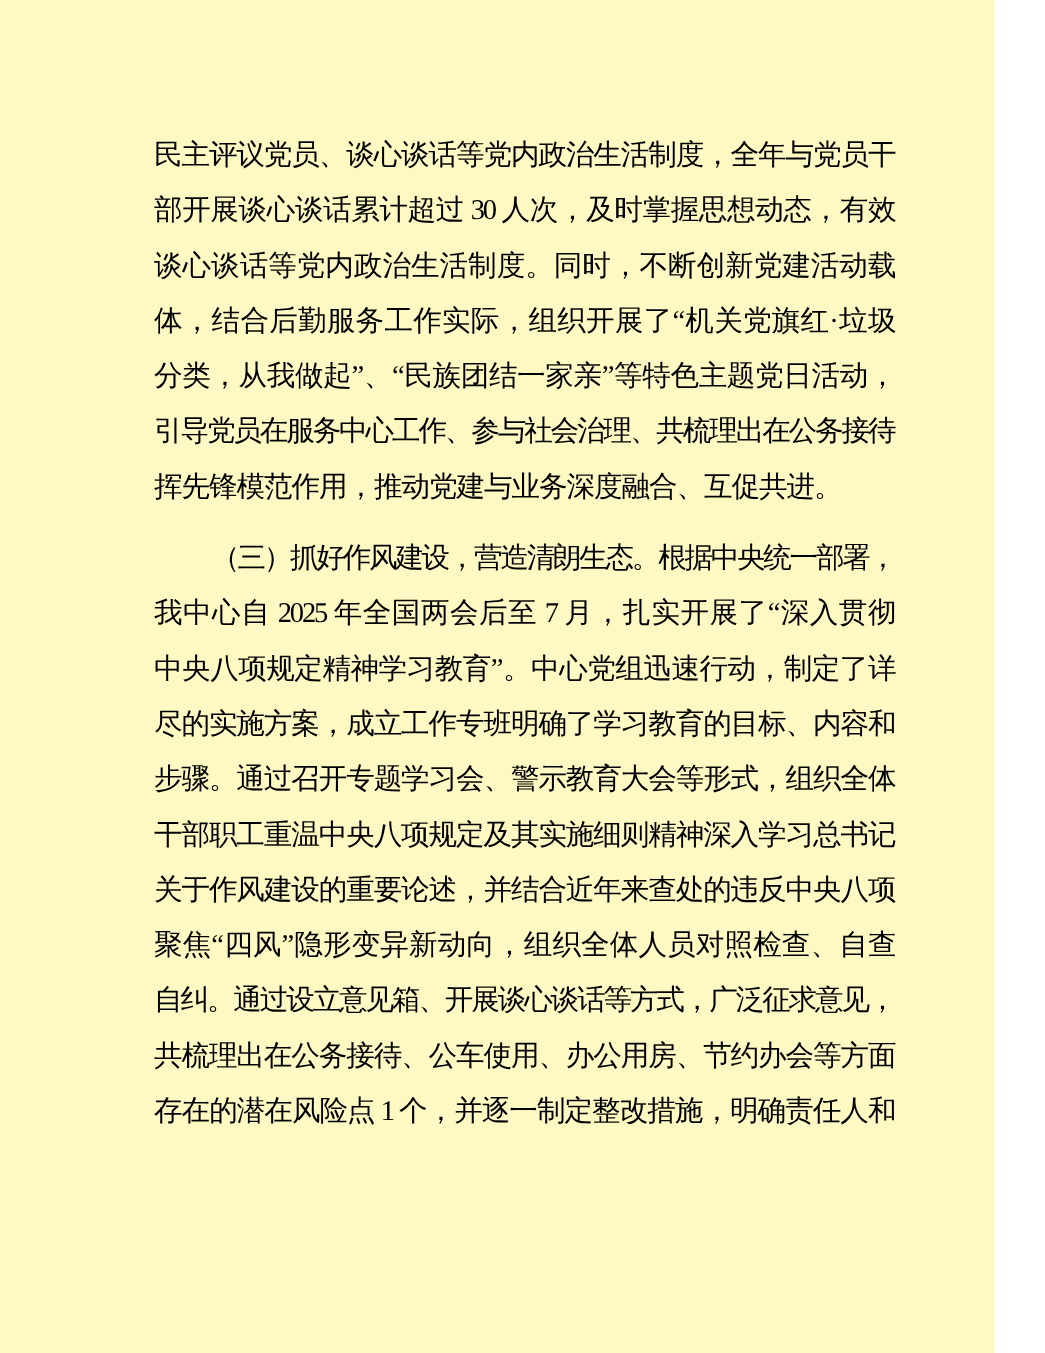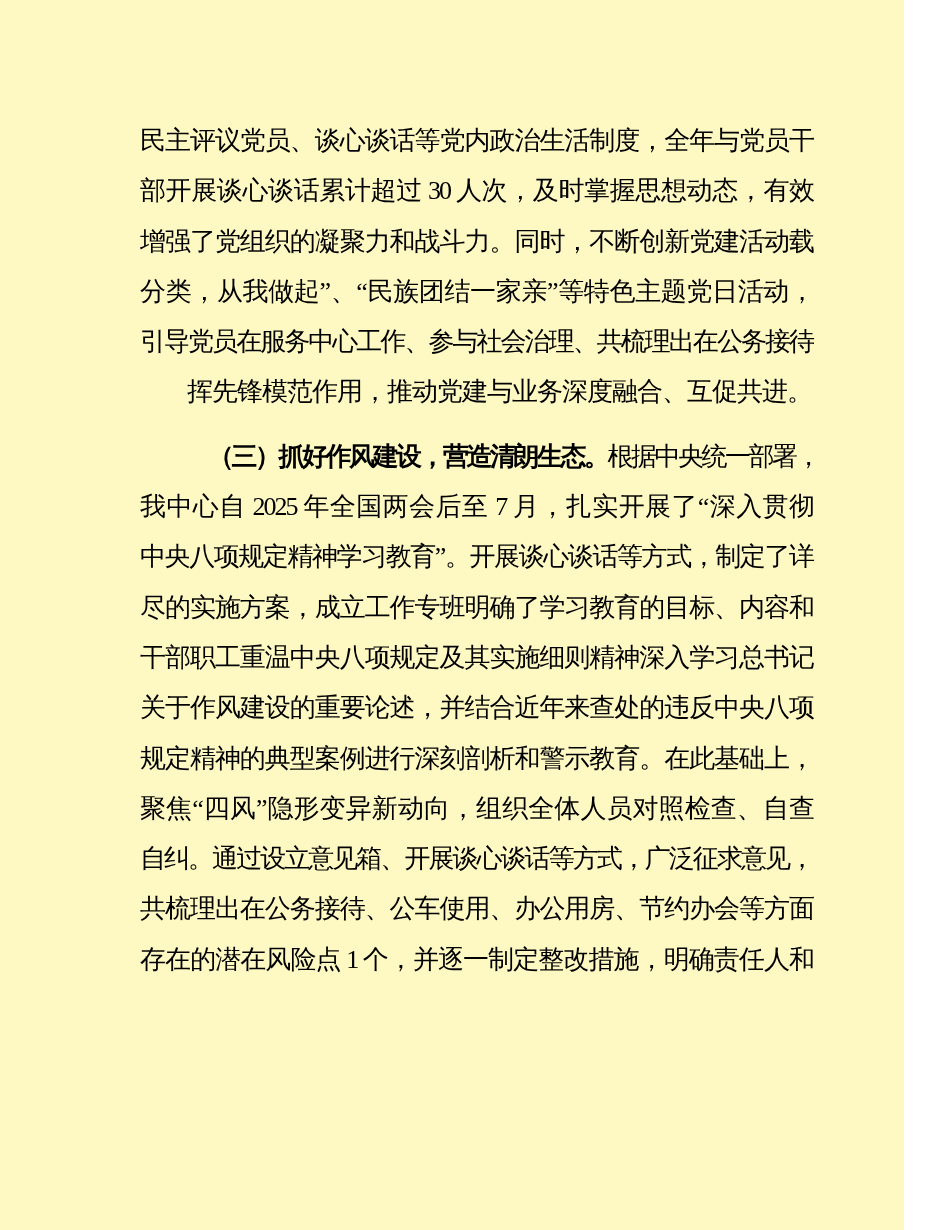--- a/index.html
+++ b/index.html
@@ -28,58 +28,57 @@
     text-align: justify;
     text-align-last: justify;
     letter-spacing: -2px;
     white-space: nowrap;
     overflow: visible;
   }
   .para-end {
     text-align: center;
     text-align-last: left;
     letter-spacing: -1px;
-    margin-left: 47px;
   }
   .p2 {
     margin-top: 13px;
   }
   .first-line {
     text-indent: 2em;
     letter-spacing: -2.5px;
   }
   .bold {
-    font-weight: 700;
+    font-weight: 400;
     font-family: "Liberation Sans", "DejaVu Sans", sans-serif;
-    margin-left: 16px;
   }
 </style>
 </head>
 <body>
 
 <div class="page">
   <div class="textcol">
 
     <div class="para">
       <div class="line">民主评议党员、谈心谈话等党内政治生活制度，全年与党员干</div>
       <div class="line">部开展谈心谈话累计超过 30 人次，及时掌握思想动态，有效</div>
-      <div class="line">增强了党组织的凝聚力和战斗力。同时，不断创新党建活动载</div>
+      <div class="line">谈心谈话等党内政治生活制度。同时，不断创新党建活动载</div>
+      <div class="line">体，结合后勤服务工作实际，组织开展了“机关党旗红·垃圾</div>
       <div class="line">分类，从我做起”、“民族团结一家亲”等特色主题党日活动，</div>
       <div class="line">引导党员在服务中心工作、参与社会治理、共梳理出在公务接待</div>
       <div class="line para-end">挥先锋模范作用，推动党建与业务深度融合、互促共进。</div>
     </div>
 
     <div class="para p2">
       <div class="line first-line"><span class="bold">（三）抓好作风建设，营造清朗生态。</span><span>根据中央统一部署，</span></div>
       <div class="line">我中心自 2025 年全国两会后至 7 月，扎实开展了“深入贯彻</div>
-      <div class="line">中央八项规定精神学习教育”。开展谈心谈话等方式，制定了详</div>
+      <div class="line">中央八项规定精神学习教育”。中心党组迅速行动，制定了详</div>
       <div class="line">尽的实施方案，成立工作专班明确了学习教育的目标、内容和</div>
+      <div class="line">步骤。通过召开专题学习会、警示教育大会等形式，组织全体</div>
       <div class="line">干部职工重温中央八项规定及其实施细则精神深入学习总书记</div>
       <div class="line">关于作风建设的重要论述，并结合近年来查处的违反中央八项</div>
-      <div class="line">规定精神的典型案例进行深刻剖析和警示教育。在此基础上，</div>
       <div class="line">聚焦“四风”隐形变异新动向，组织全体人员对照检查、自查</div>
       <div class="line">自纠。通过设立意见箱、开展谈心谈话等方式，广泛征求意见，</div>
       <div class="line">共梳理出在公务接待、公车使用、办公用房、节约办会等方面</div>
       <div class="line">存在的潜在风险点 1 个，并逐一制定整改措施，明确责任人和</div>
     </div>
 
   </div>
 </div>
 
 </body></html>

